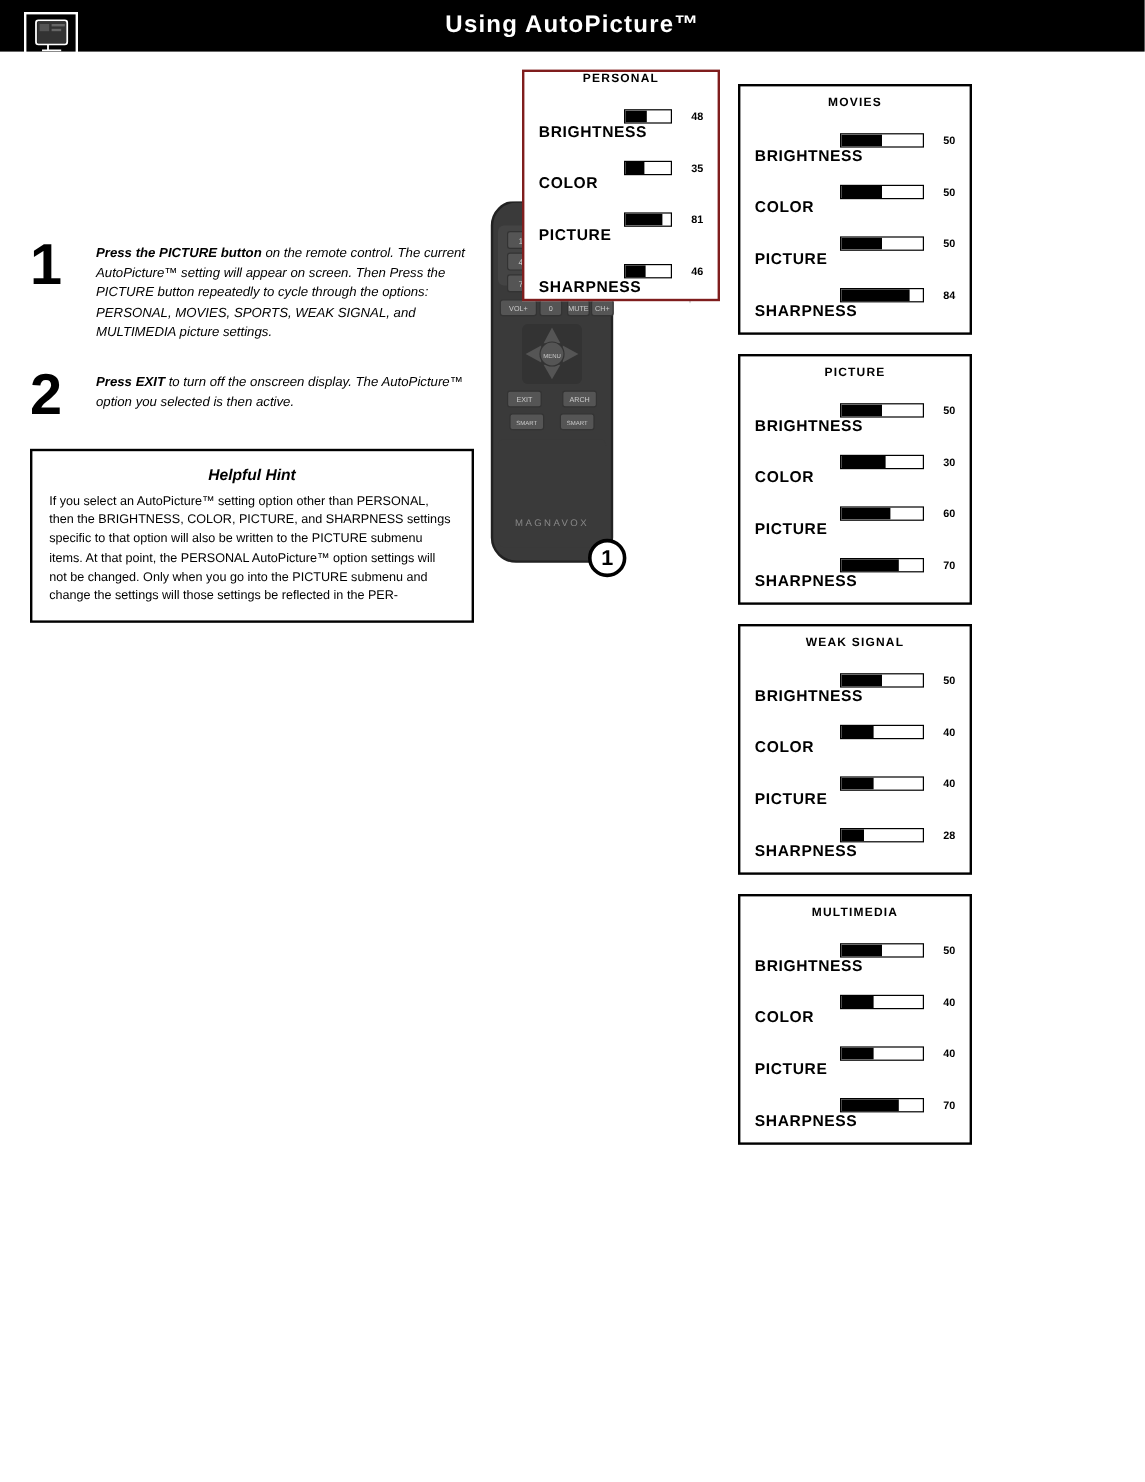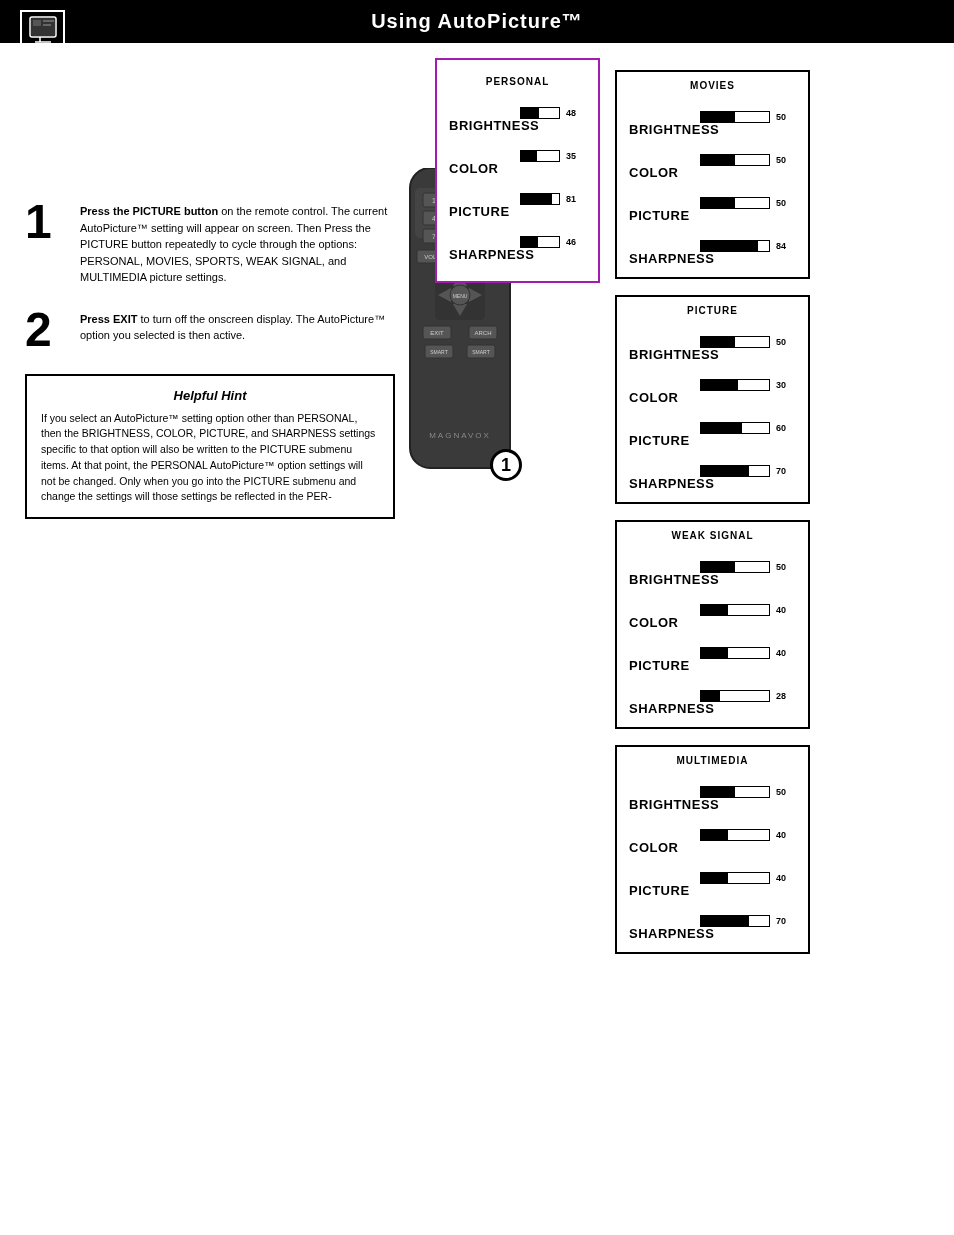--- a/index.html
+++ b/index.html
@@ -38,20 +38,21 @@
       font-size: 48px;
       font-weight: bold;
       line-height: 1;
       flex-shrink: 0;
       width: 45px;
     }
     .step-text {
       font-size: 11px;
       line-height: 1.5;
       padding-top: 5px;
+      font-style: italic;
     }
 
     
     .hint-box {
       border: 2px solid #000;
       padding: 12px 14px;
       margin-top: 10px;
     }
     .hint-title {
       text-align: center;
@@ -101,20 +102,21 @@
       overflow: hidden;
     }
     .setting-bar {
       height: 100%;
       background: #000;
     }
     .setting-value {
       font-size: 9px;
       font-weight: bold;
       width: 20px;
+      text-align: right;
     }
 
     
     .page-body {
       display: flex;
       padding: 15px 25px;
       gap: 0;
     }
     .content-left {
       width: 370px;
@@ -169,21 +171,21 @@
       </div>
       <div class="hint-text">If you select an AutoPicture™ setting option other than PERSONAL, then the BRIGHTNESS, COLOR, PICTURE, and SHARPNESS settings specific to that option will also be written to the PICTURE submenu items. At that point, the PERSONAL AutoPicture™ option settings will not be changed. Only when you go into the PICTURE submenu and change the settings will those settings be reflected in the PER-</div>
     </div>
 
   </div>
 
   <div class="content-right" style="position:relative;flex:1;">
 
     <div style="position:relative;">
 
-      <div style="position:absolute;top:0;left:40px;border:2px solid #a21caf;padding:16px 12px;background:#fff;z-index:10;min-width:165px;">
+      <div style="position:absolute;top:0;left:40px;border:2px solid #7f1d1d;padding:0 12px;background:#fff;z-index:10;min-width:165px;">
         <div class="setting-title">PERSONAL</div>
         <div id="personal-rows">
             <div class="setting-row">
               <div class="setting-label">BRIGHTNESS</div>
               <div class="setting-bar-container">
                 <div class="setting-bar" style="width: 48%;"></div>
               </div>
               <div class="setting-value">48</div>
             </div>
             <div class="setting-row">

